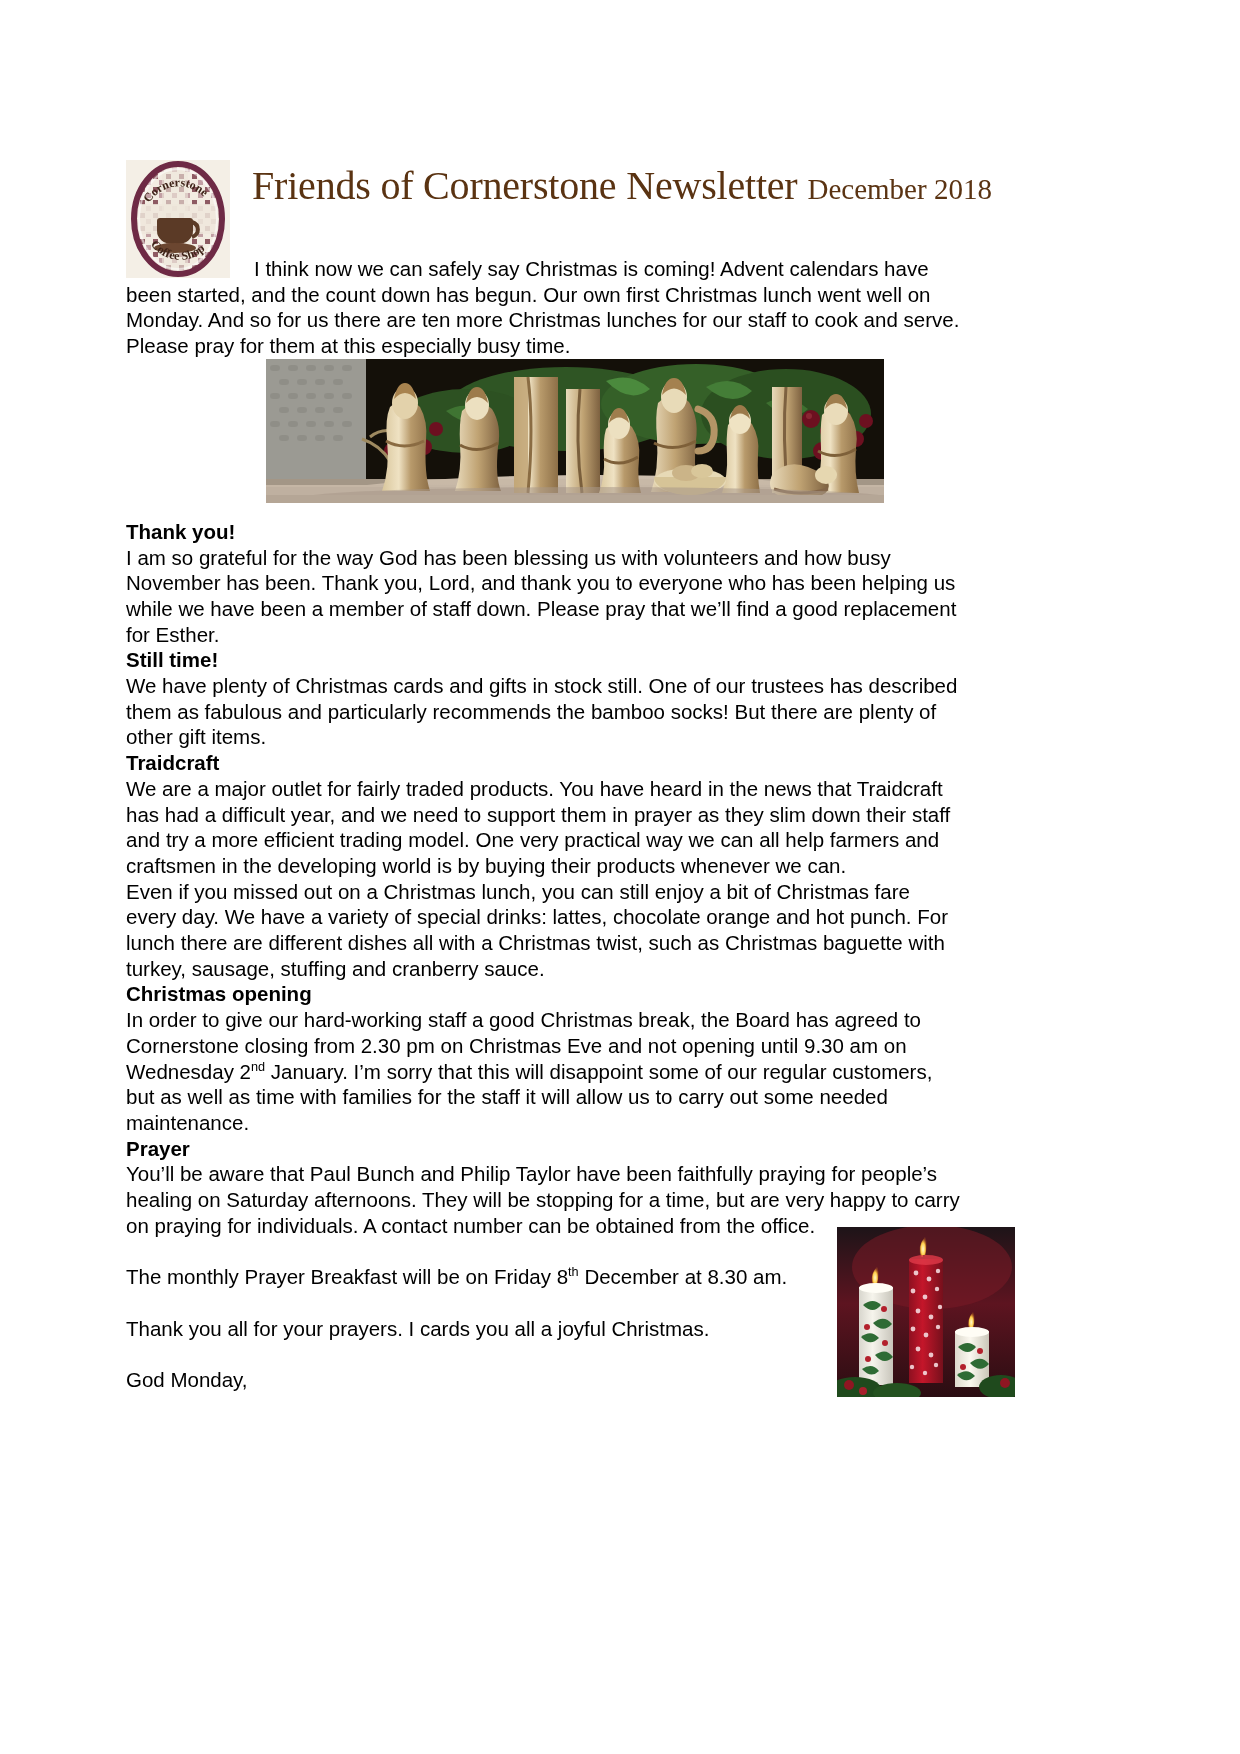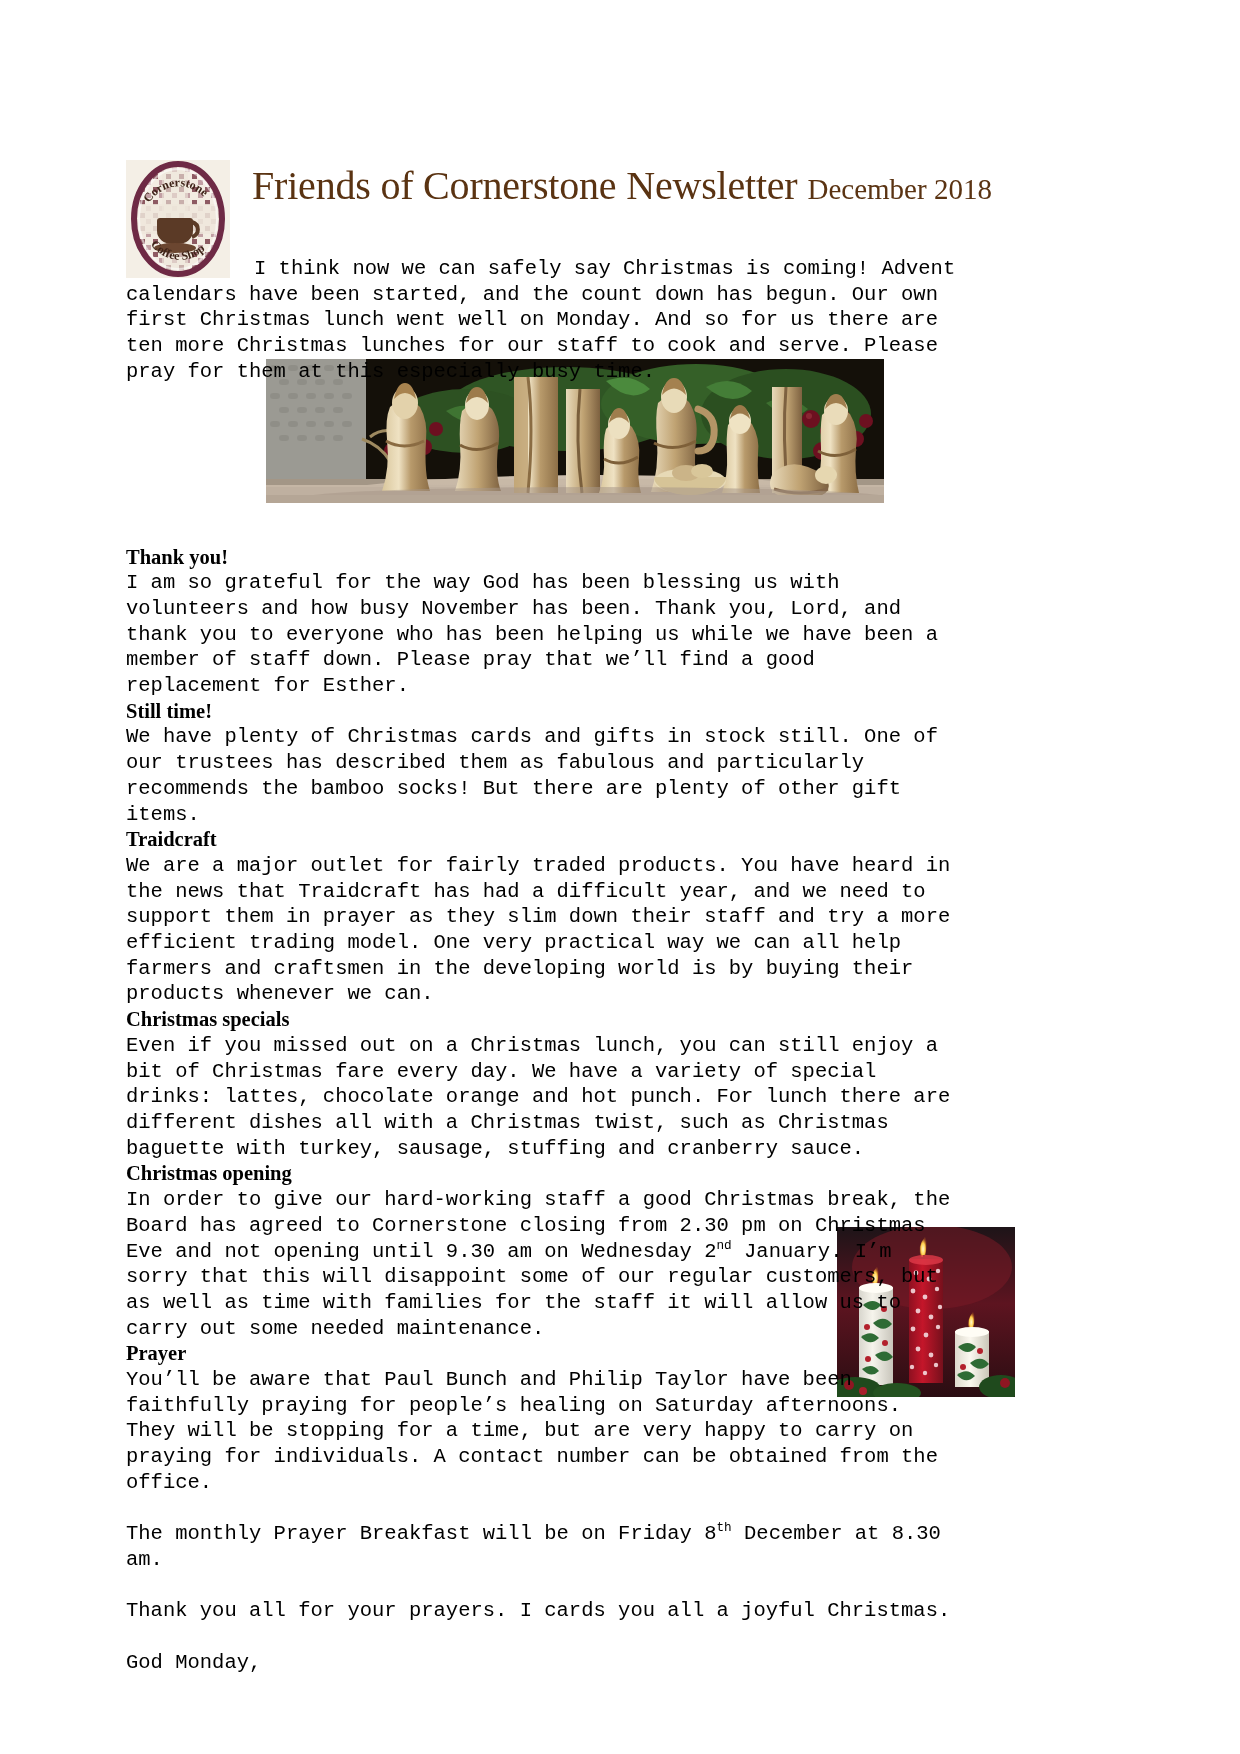--- a/index.html
+++ b/index.html
@@ -62,33 +62,33 @@
   .content {
     position: absolute;
     left: 126px; top: 256px;
     width: 834px;
   }
   p.body-par {
     margin: 0;
     font-size: 20.5px;
     line-height: 25.7px;
     text-align: left;
-    font-family: Liberation Mono, monospace;
+    font-family: Liberation Sans, sans-serif;
   }
   p.body-par.indent::before {
     content: "";
     display: inline-block;
     width: 128px;
   }
   h2.section-head {
     margin: 0;
     font-size: 20.5px;
     line-height: 25.7px;
     font-weight: bold;
-    font-family: Liberation Serif, serif;
+    font-family: Liberation Sans, sans-serif;
   }
   .blank-line { height: 25.7px; }
   sup {
     font-size: 0.62em;
     vertical-align: super;
     line-height: 0;
   }
   .sig {
     font-style: italic;
   }
@@ -453,21 +453,20 @@
 
     <h2 class="section-head">Thank you!</h2>
     <p class="body-par">I am so grateful for the way God has been blessing us with volunteers and how busy November has been. Thank you, Lord, and thank you to everyone who has been helping us while we have been a member of staff down. Please pray that we’ll find a good replacement for Esther.</p>
 
     <h2 class="section-head">Still time!</h2>
     <p class="body-par">We have plenty of Christmas cards and gifts in stock still. One of our trustees has described them as fabulous and particularly recommends the bamboo socks! But there are plenty of other gift items.</p>
 
     <h2 class="section-head">Traidcraft</h2>
     <p class="body-par">We are a major outlet for fairly traded products. You have heard in the news that Traidcraft has had a difficult year, and we need to support them in prayer as they slim down their staff and try a more efficient trading model.  One very practical way we can all help farmers and craftsmen in the developing world is by buying their products whenever we can.</p>
 
-    <h2 class="section-head">Christmas specials</h2>
     <p class="body-par">Even if you missed out on a Christmas lunch, you can still enjoy a bit of Christmas fare every day. We have a variety of special drinks: lattes, chocolate orange and hot punch. For lunch there are different dishes all with a Christmas twist, such as Christmas baguette with turkey, sausage, stuffing and cranberry sauce.</p>
 
     <h2 class="section-head">Christmas opening</h2>
     <p class="body-par"><span>In order to give our hard-working staff a good Christmas break, the Board has agreed to Cornerstone closing from 2.30 pm on Christmas Eve and not opening until 9.30 am on Wednesday 2</span><sup>nd</sup><span> January. I’m sorry that this will disappoint some of our regular customers, but as well as time with families for the staff it will allow us to carry out some needed maintenance.</span></p>
 
     <h2 class="section-head">Prayer</h2>
     <p class="body-par">You’ll be aware that Paul Bunch and Philip Taylor have been faithfully praying for people’s healing on Saturday afternoons. They will be stopping for a time, but are very happy to carry on praying for individuals. A contact number can be obtained from the office.</p>
 
     <div class="blank-line"></div>
 

